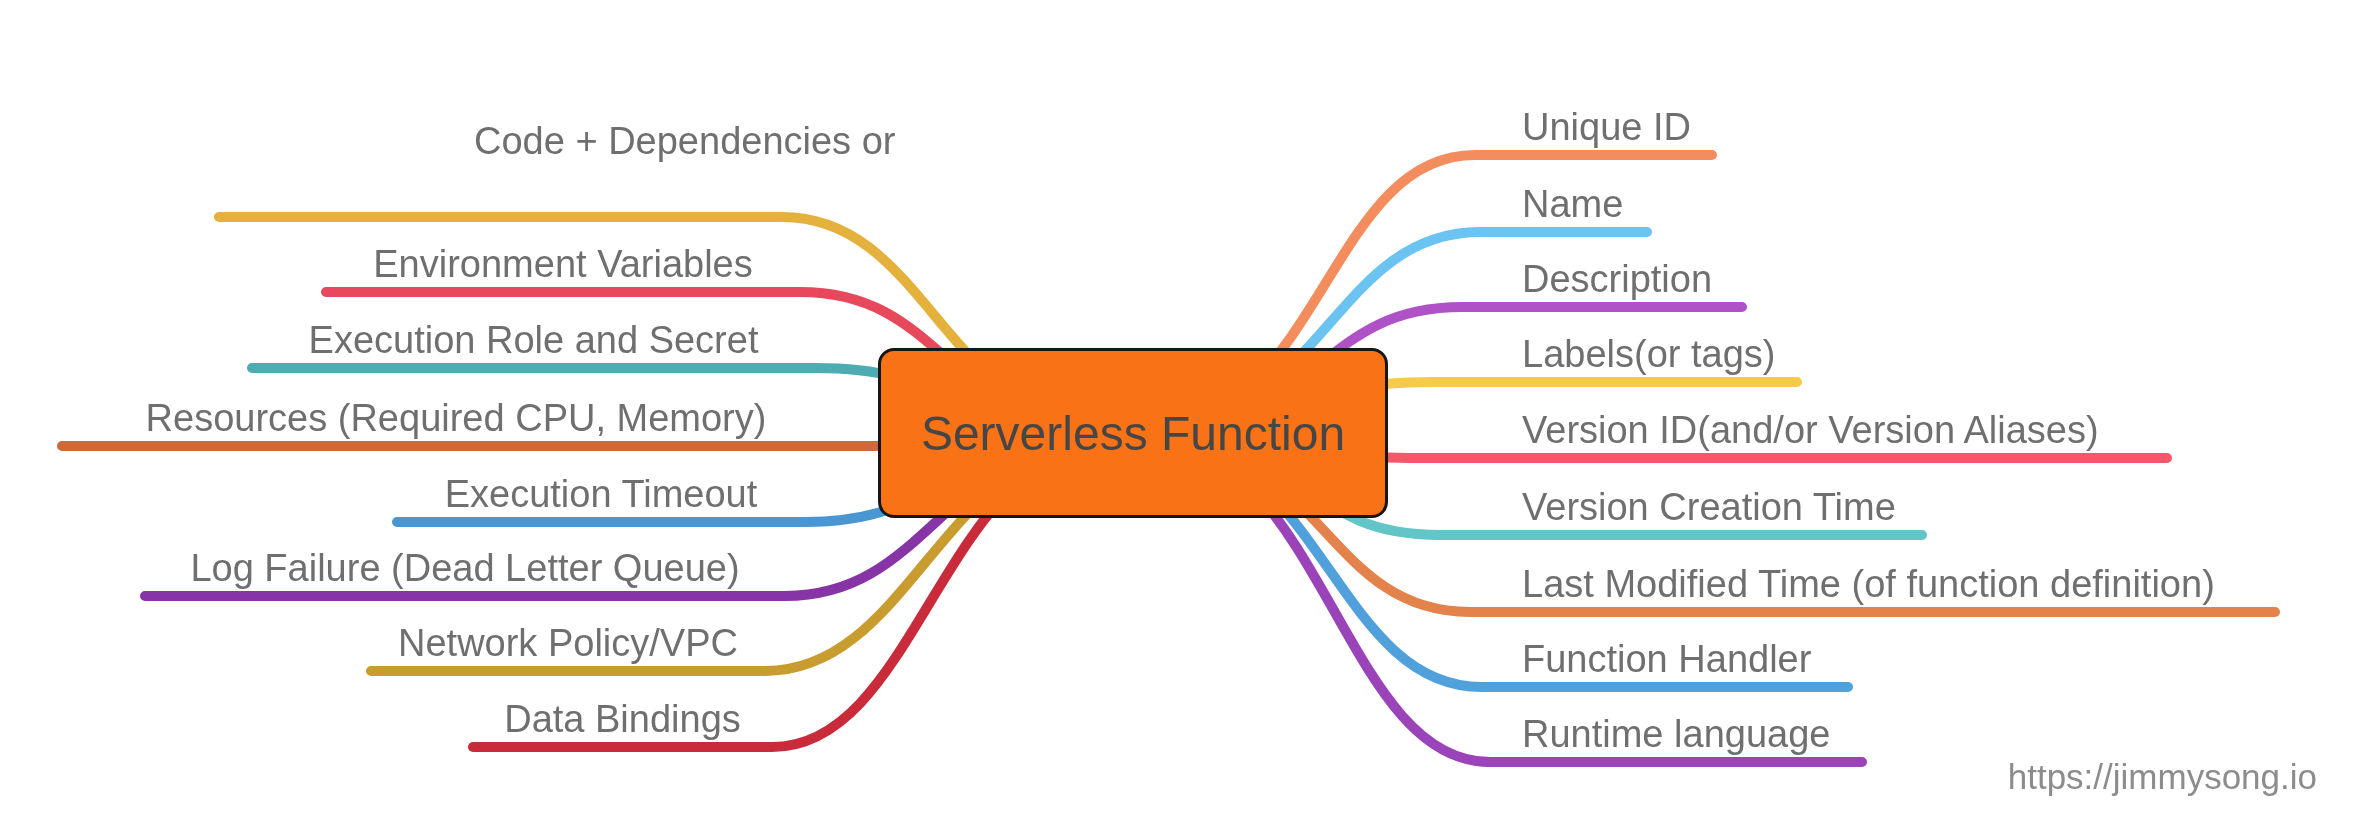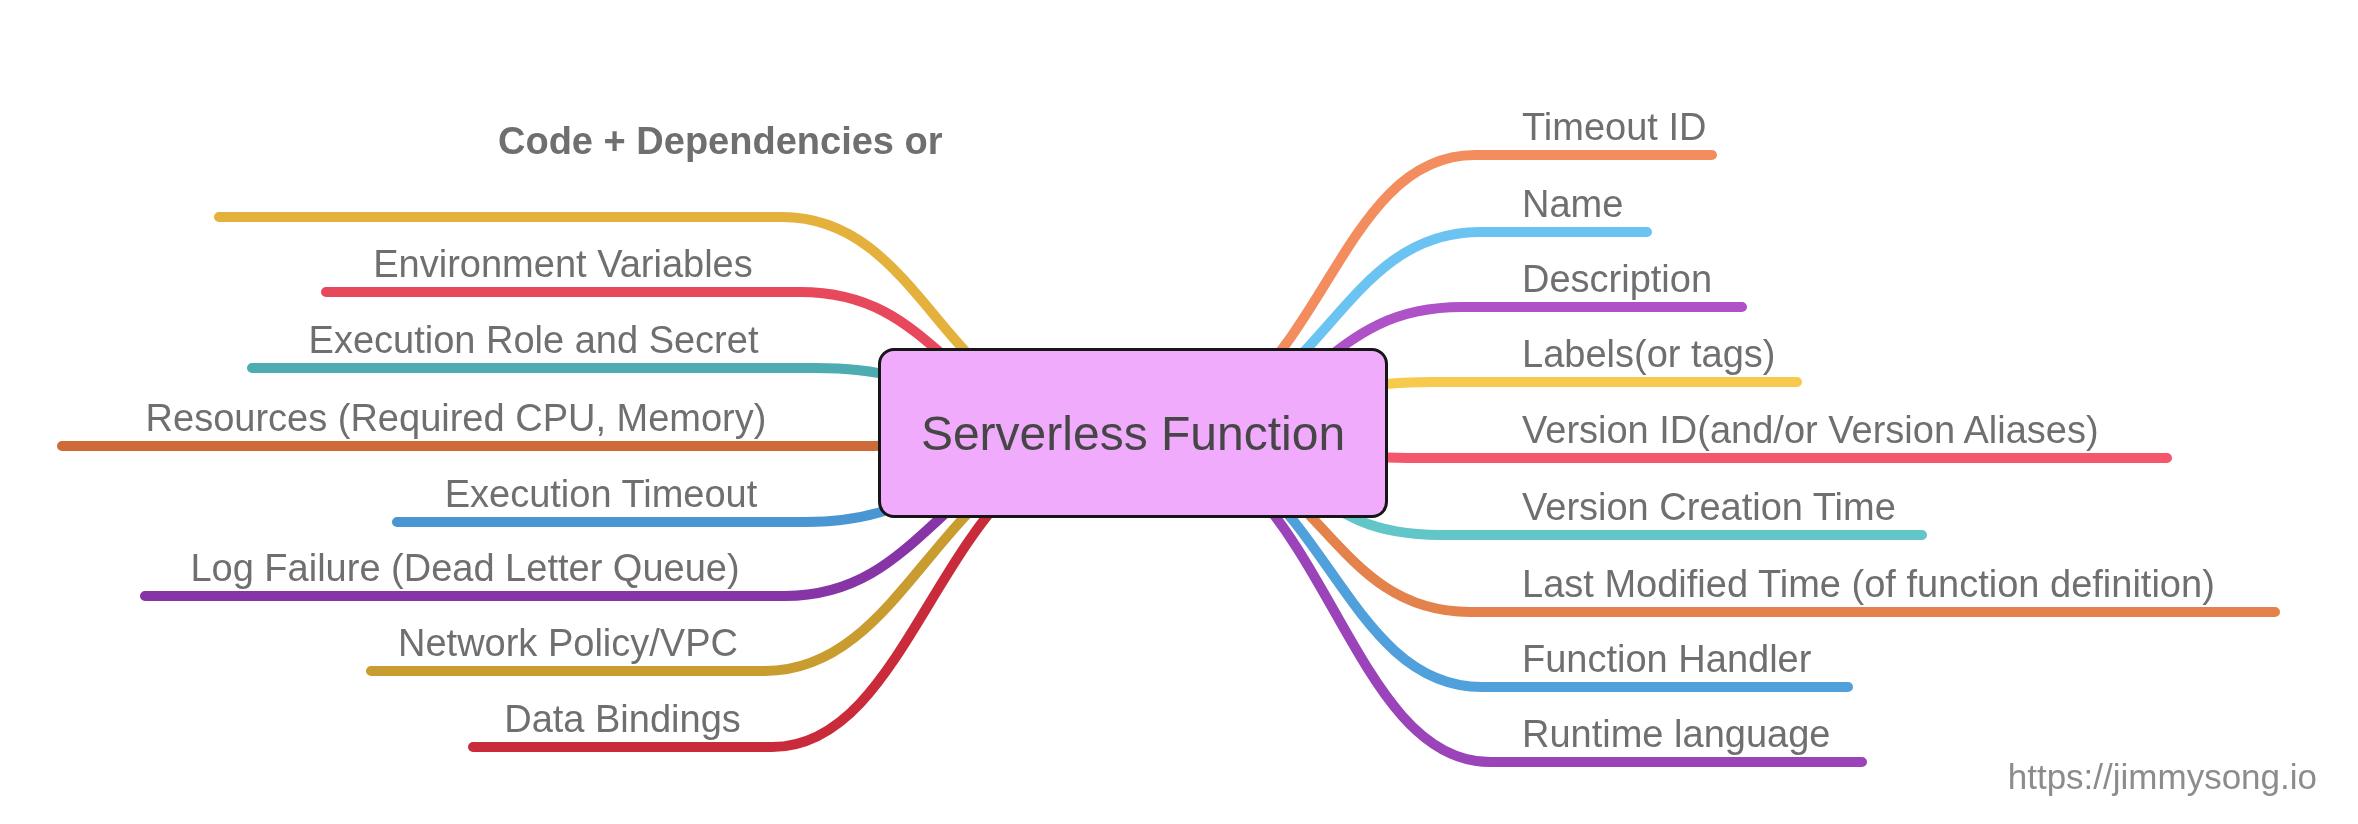--- a/index.html
+++ b/index.html
@@ -16,21 +16,21 @@
     color:#6f6f6f;
     font-size:38px;
     line-height:44px;
     white-space:nowrap;
   }
   .branch-label.left{transform:translateX(-50%);text-align:right;}
   .branch-label.multiline{line-height:48px;text-align:left;transform:none;}
   #center-topic{
     position:absolute;
     left:878px;top:348px;width:510px;height:170px;
-    background:#f0abfc;
+    background:#f97316;
     border:3px solid #161616;
     border-radius:16px;
     box-sizing:border-box;
     display:flex;flex-direction:column;align-items:center;justify-content:center;
     color:#464646;
     font-size:48px;line-height:57px;
     text-align:center;
   }
   #watermark{
     position:absolute;
@@ -59,21 +59,21 @@
       <path d="M 1742 307 H 1462 C 1312 307, 1323 433, 1133 433" fill="none" stroke="#AF52C8" stroke-width="10" stroke-linecap="round"></path>
       <path d="M 1797 382 H 1432 C 1282 382, 1323 433, 1133 433" fill="none" stroke="#F7C94C" stroke-width="10" stroke-linecap="round"></path>
       <path d="M 2167 458 H 1420 C 1270 458, 1323 433, 1133 433" fill="none" stroke="#F5576A" stroke-width="10" stroke-linecap="round"></path>
       <path d="M 1922 535 H 1440 C 1290 535, 1323 433, 1133 433" fill="none" stroke="#62C5C8" stroke-width="10" stroke-linecap="round"></path>
       <path d="M 2275 612 H 1470 C 1320 612, 1323 433, 1133 433" fill="none" stroke="#E3824A" stroke-width="10" stroke-linecap="round"></path>
       <path d="M 1848 687 H 1482 C 1332 687, 1323 433, 1133 433" fill="none" stroke="#50A0DC" stroke-width="10" stroke-linecap="round"></path>
       <path d="M 1862 762 H 1490 C 1340 762, 1323 433, 1133 433" fill="none" stroke="#9B43B8" stroke-width="10" stroke-linecap="round"></path>
     </svg>
 
   <div id="labels">
-      <div class="branch-label left multiline" style="left: 498px; top: 117px; font-weight: bold;">
+      <div class="branch-label left multiline" style="left: 474px; top: 117px;">
         <div>Code + Dependencies or</div>
       </div>
       <div class="branch-label left" style="left: 563px; top: 242px;">
         <div>Environment Variables</div>
       </div>
       <div class="branch-label left" style="left: 533.5px; top: 318px;">
         <div>Execution Role and Secret</div>
       </div>
       <div class="branch-label left" style="left: 456px; top: 396px;">
         <div>Resources (Required CPU, Memory)</div>
@@ -84,21 +84,21 @@
       <div class="branch-label left" style="left: 465px; top: 546px;">
         <div>Log Failure (Dead Letter Queue)</div>
       </div>
       <div class="branch-label left" style="left: 568px; top: 621px;">
         <div>Network Policy/VPC</div>
       </div>
       <div class="branch-label left" style="left: 622.5px; top: 697px;">
         <div>Data Bindings</div>
       </div>
       <div class="branch-label right" style="left: 1522px; top: 105px;">
-        <div>Timeout ID</div>
+        <div>Unique ID</div>
       </div>
       <div class="branch-label right" style="left: 1522px; top: 182px;">
         <div>Name</div>
       </div>
       <div class="branch-label right" style="left: 1522px; top: 257px;">
         <div>Description</div>
       </div>
       <div class="branch-label right" style="left: 1522px; top: 332px;">
         <div>Labels(or tags)</div>
       </div>

